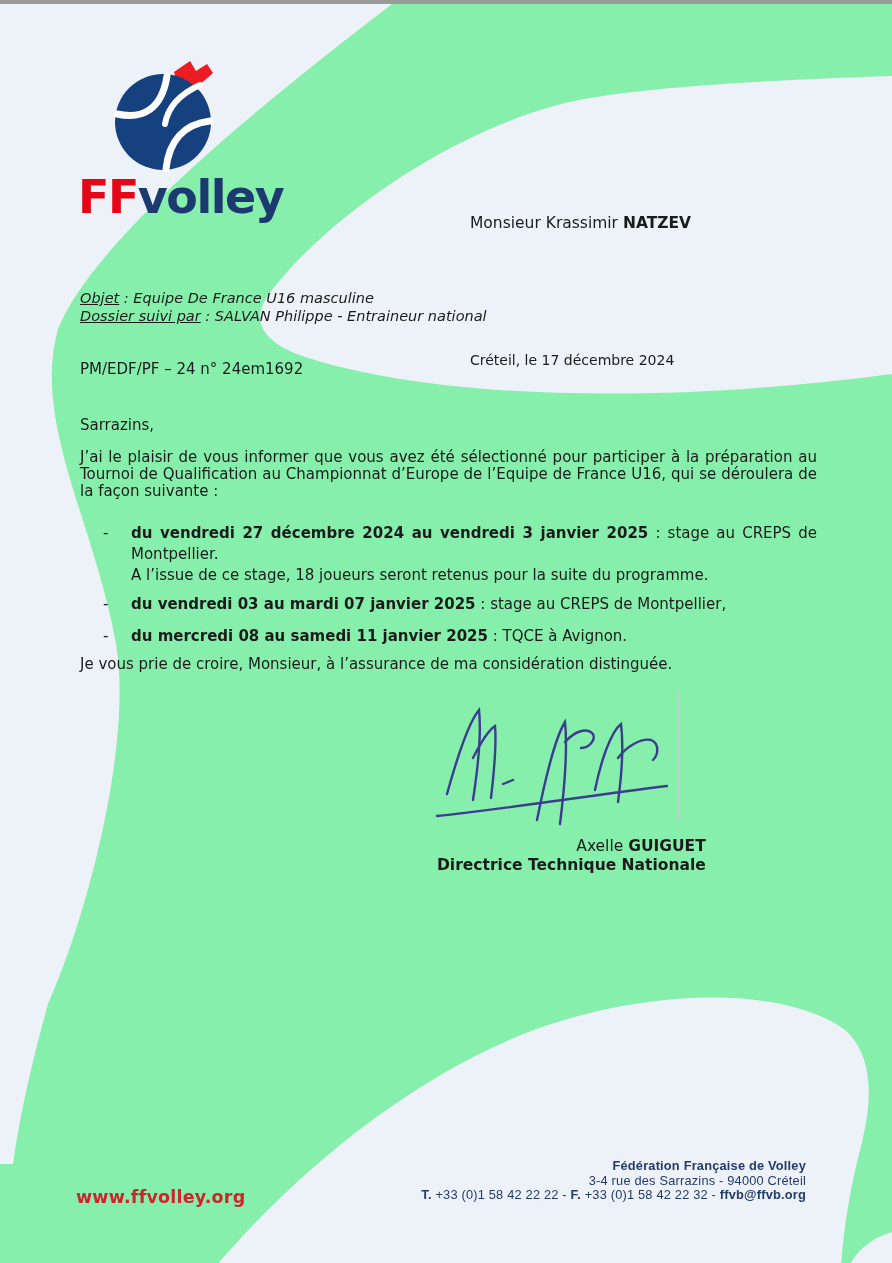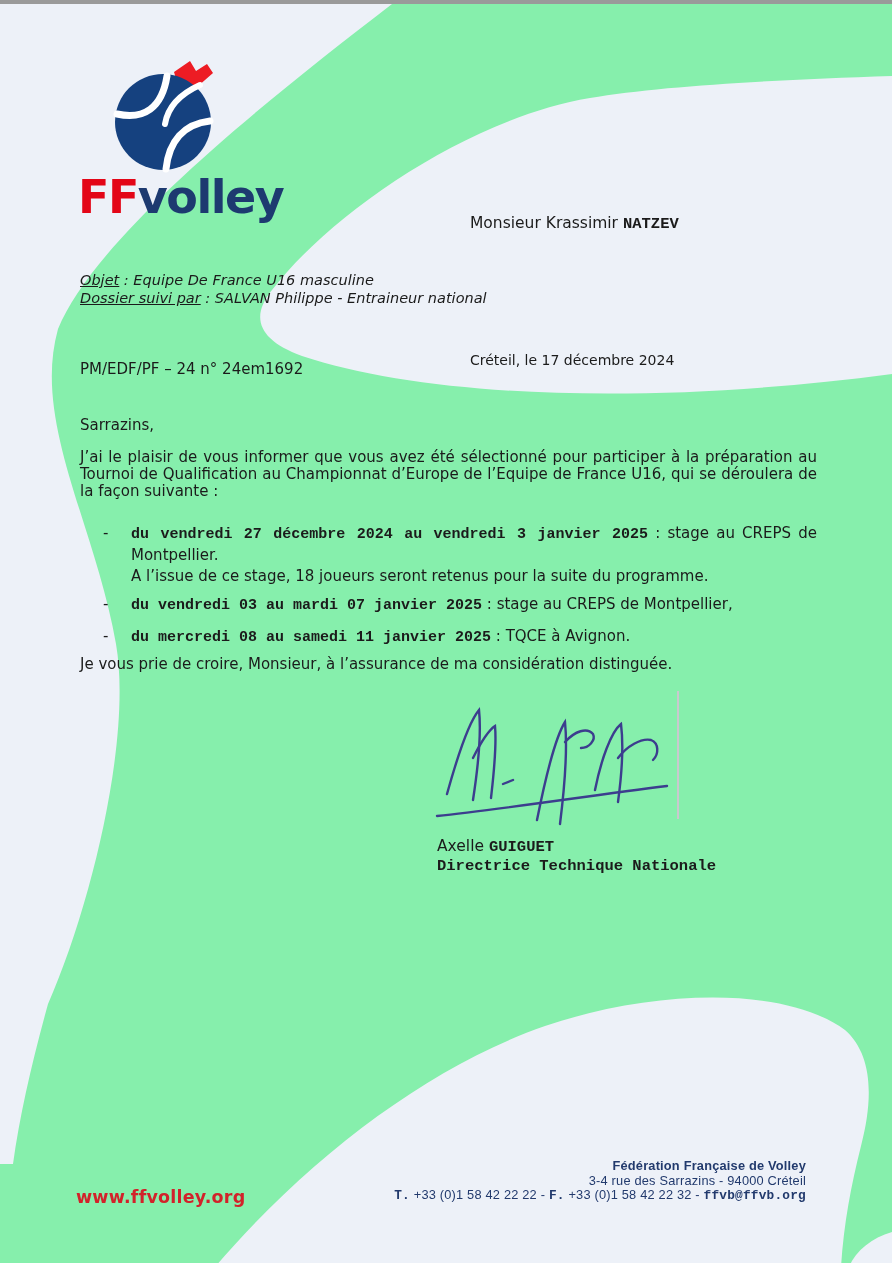--- a/index.html
+++ b/index.html
@@ -14,43 +14,43 @@
 
   
   .logo { position:absolute; left:78px; top:52px; width:220px; height:180px; }
   .ball-svg { position:absolute; left:32px; top:2px; }
   .wordmark { position:absolute; left:0px; top:118px; font-size:46px; font-weight:700; letter-spacing:-1.5px; line-height:1; }
   .wm-ff { color:#e30617; }
   .wm-volley { color:#1d3a70; }
 
   
   .recipient { position:absolute; left:470px; top:210px; font-size:15.5px; }
-  .meta-block { position:absolute; left:80px; top:268px; font-size:14.5px; font-style:italic; line-height:17.5px; }
+  .meta-block { position:absolute; left:80px; top:286px; font-size:14.5px; font-style:italic; line-height:17.5px; }
   .meta-label { text-decoration:underline; }
   .refline { position:absolute; left:80px; top:356px; font-size:15px; }
   .dateline { position:absolute; left:470px; top:348px; font-size:14px; }
 
   
   .body-text { font-size:15px; }
   .salutation { position:absolute; left:80px; top:412px; }
   .para1 { position:absolute; left:80px; top:445px; width:737px; text-align:justify; line-height:17px; }
   .bullet { position:absolute; left:80px; width:737px; line-height:21px; }
   .bullet .dash { position:absolute; left:23px; top:0; }
   .bullet .btext { margin-left:51px; text-align:justify; }
   .bullet .bextra { margin-left:51px; }
   .bullet1 { top:519px; }
   .bullet2 { top:590px; }
   .bullet3 { top:622px; }
   .closing { position:absolute; left:80px; top:651px; width:737px; }
-  b, .bold { font-weight:700;font-family:Liberation Mono, monospace; }
+  b, .bold { font-weight:700; }
 
   
   .sig-vline { position:absolute; left:677px; top:687px; width:1.5px; height:128px; background:#c9c9ce; }
   .sig-svg { position:absolute; left:435px; top:692px; }
-  .sig-name { position:absolute; left:437px; top:833px; font-size:15.5px; line-height:19px; }
+  .sig-name { position:absolute; left:437px; top:833px; font-size:15.5px; line-height:19px;text-align:right; }
 
   
   .site-url { position:absolute; left:76px; top:1183px; font-size:17.5px; font-weight:700; color:#d2222a; letter-spacing:0.2px; }
   .footer-block { position:absolute; right:86px; top:1155px; text-align:right; font-size:12.8px; line-height:14.5px; color:#223a6d; letter-spacing:0.2px; font-family:"Liberation Sans","DejaVu Sans",sans-serif; }
   .footer-org { font-weight:700; }
 </style>
 </head>
 <body>
 
 <div class="page">

